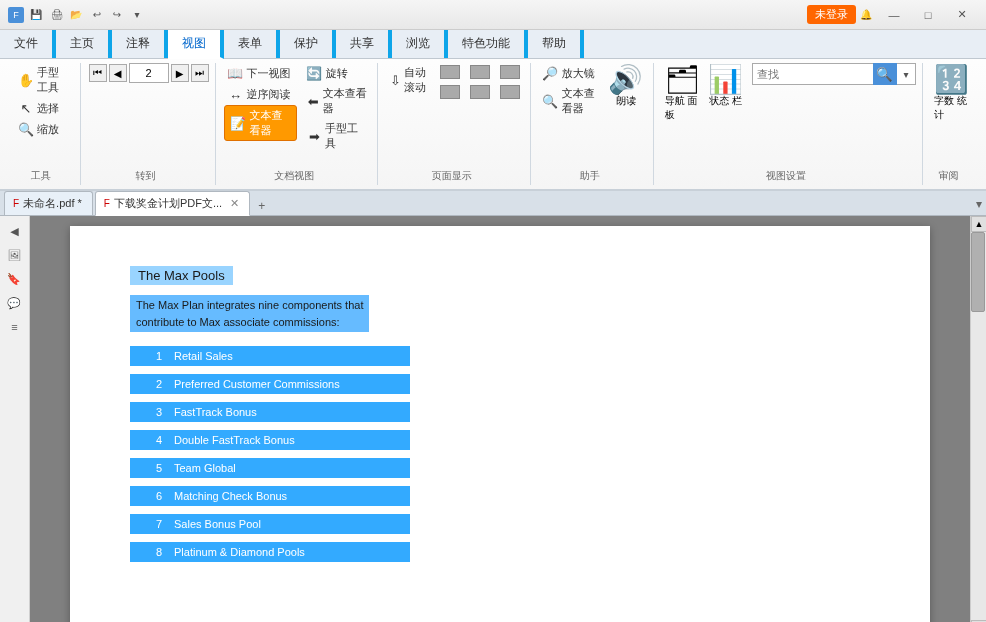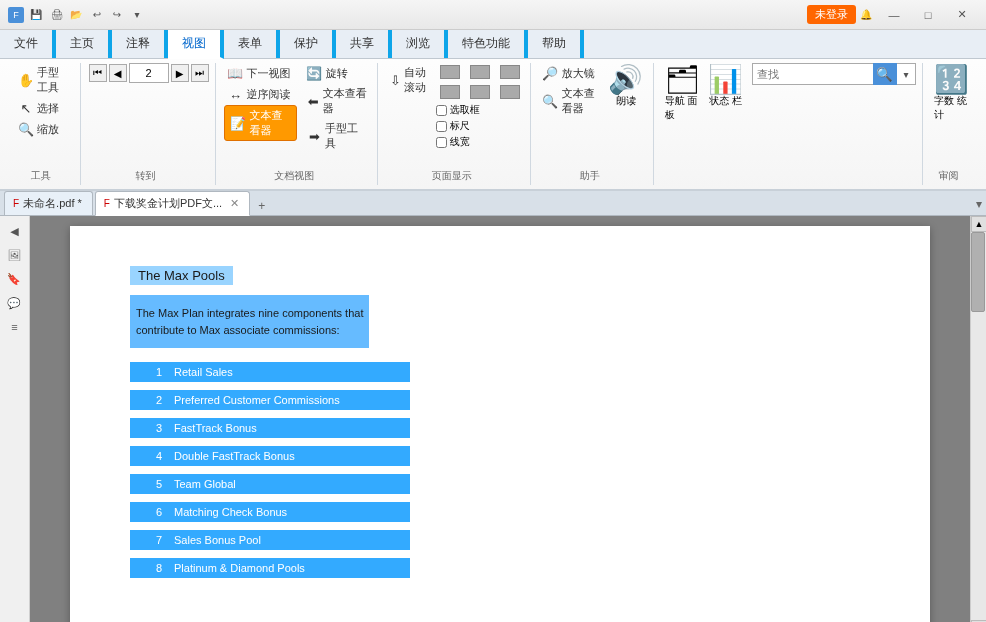--- a/index.html
+++ b/index.html
@@ -69,21 +69,21 @@
     .pdf-page { background: white; width: 860px; min-height: 560px; position: relative; padding: 40px 60px; box-shadow: 0 2px 8px rgba(0,0,0,0.3); }
 
     
     .scrollbar-v { width: 16px; background: #f0f0f0; border-left: 1px solid #ccc; display: flex; flex-direction: column; }
     .scroll-btn { width: 16px; height: 16px; background: #e0e0e0; border: 1px solid #bbb; display: flex; align-items: center; justify-content: center; cursor: pointer; font-size: 9px; }
     .scroll-track { flex: 1; background: #e8e8e8; position: relative; }
     .scroll-thumb { width: 14px; background: #b0b0b0; border: 1px solid #999; border-radius: 2px; position: absolute; top: 0; left: 0; height: 80px; cursor: pointer; }
 
     
     .pdf-title { font-size: 13px; color: #1a1a1a; background: #99d4ff; display: inline-block; padding: 2px 8px; margin-bottom: 10px; }
-    .pdf-text { font-size: 11px; color: #1a1a1a; background: #66bbff; display: inline-block; padding: 10px 6px; margin-bottom: 14px; line-height: 1.5; }
+    .pdf-text { font-size: 11px; color: #1a1a1a; background: #66bbff; display: inline-block; padding: 2px 6px; margin-bottom: 14px; line-height: 1.5; }
     .pdf-item { display: flex; align-items: center; background: #33aaff; color: white; margin-bottom: 8px; padding: 4px 12px; font-size: 11px; width: 280px; }
     .pdf-item .num { width: 20px; text-align: right; margin-right: 12px; }
   </style>
 </head>
 <body>
 
 <div class="title-bar">
   <div class="title-bar-left">
     <div class="title-icon">F</div>
     <div class="toolbar-icons">
@@ -212,34 +212,20 @@
             <div class="rb-btn-small">
                 <div style="width:20px;height:14px;background:#aaa;border:1px solid #888;"></div>
               </div>
             <div class="rb-btn-small">
                 <div style="width:20px;height:14px;background:#aaa;border:1px solid #888;"></div>
               </div>
             <div class="rb-btn-small">
                 <div style="width:20px;height:14px;background:#aaa;border:1px solid #888;"></div>
               </div>
           </div>
-          <div style="display:flex;gap:2px;flex-direction:column;">
-            <div class="checkbox-row">
-              <input type="checkbox" style="">
-                <span>选取框</span>
-            </div>
-            <div class="checkbox-row">
-              <input type="checkbox" style="">
-                <span>标尺</span>
-            </div>
-            <div class="checkbox-row">
-              <input type="checkbox" style="">
-                <span>线宽</span>
-            </div>
-          </div>
         </div>
       </div>
       <div class="ribbon-group-label">页面显示</div>
     </div>
 
     <div class="ribbon-group">
       <div class="ribbon-group-content">
         <div class="rb-col">
           <div class="rb-btn-small">
             <div class="icon-sm">🔎</div>
@@ -271,20 +257,21 @@
           <div class="big-icon">📊</div>
           <span>状态
 栏</span>
         </div>
         <div class="search-box" style="margin-left:4px;">
           <input class="search-input" type="text" placeholder="查找" style="">
           <button class="search-btn">🔍</button>
           <div class="tb-btn">▾</div>
         </div>
       </div>
+      <div class="ribbon-group-label">视图设置</div>
     </div>
 
     <div class="ribbon-group" style="border-right:none;">
       <div class="ribbon-group-content">
         <div class="big-icon-btn">
           <div class="big-icon">🔢</div>
           <span>字数
 统计</span>
         </div>
       </div>

